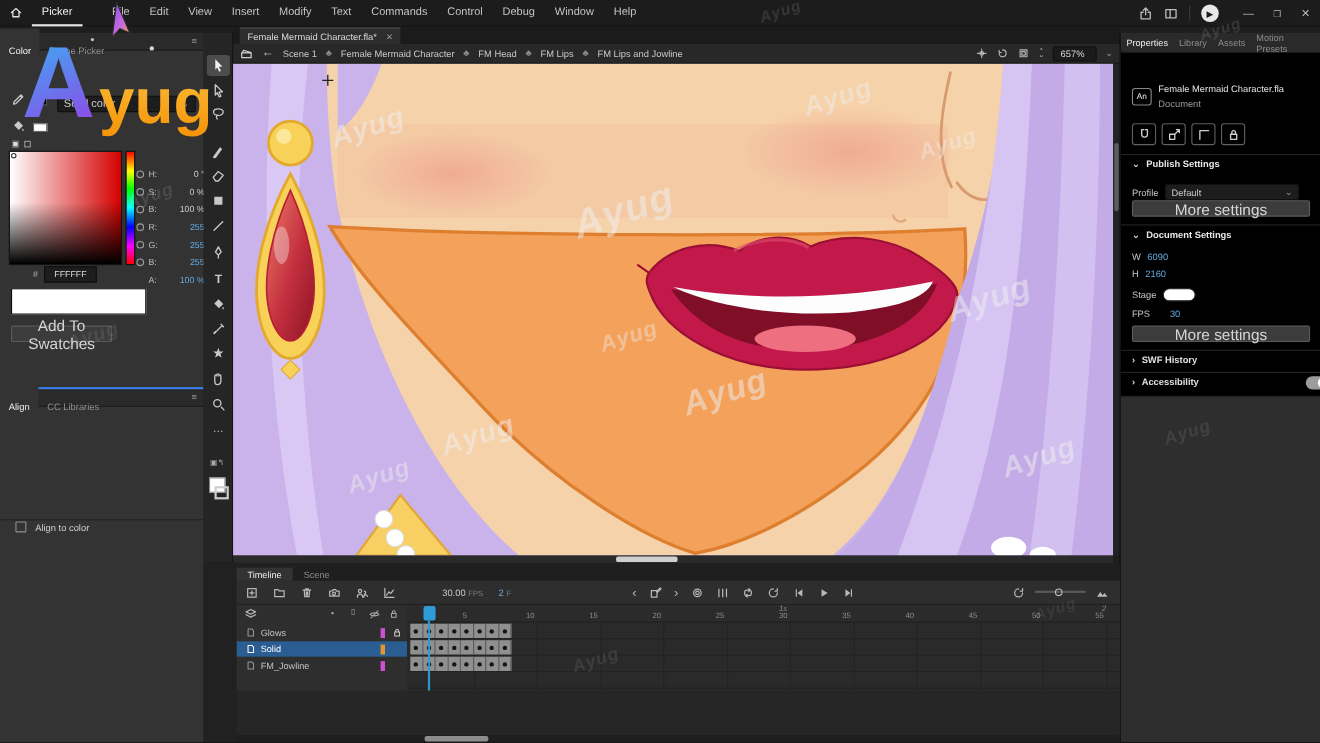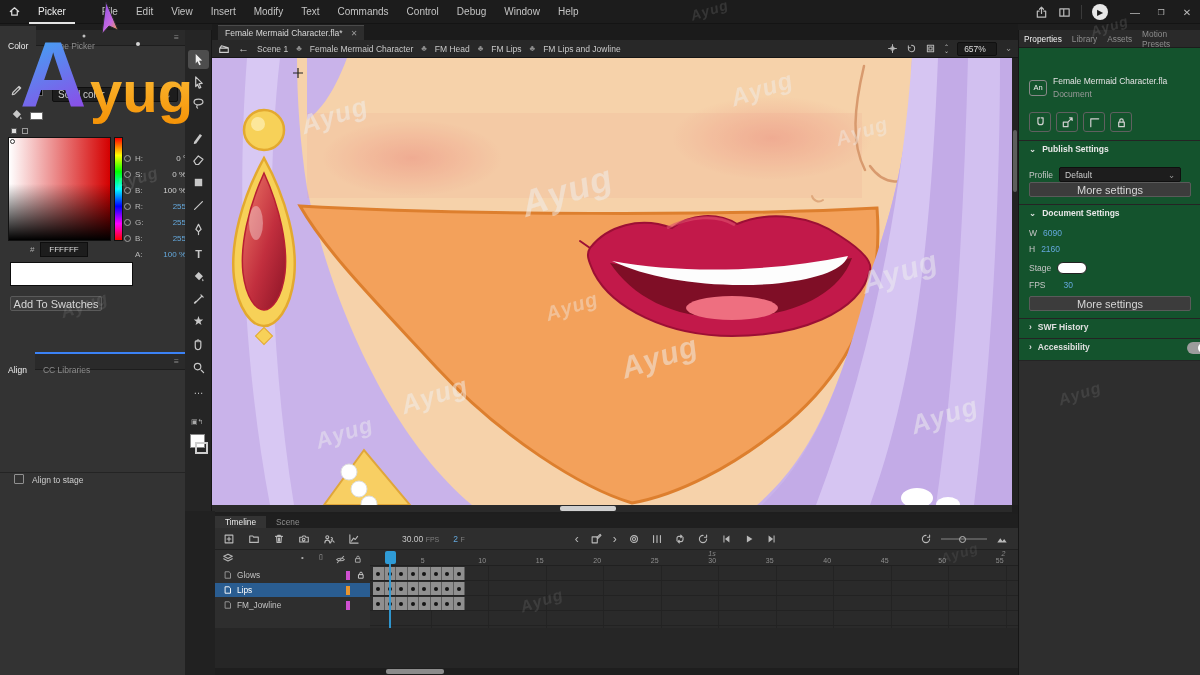--- a/index.html
+++ b/index.html
@@ -23,21 +23,21 @@
   .editbar{left:212px;top:40px;width:806px;height:18px;background:#282828;border-bottom:1px solid #161616;display:flex;align-items:center;gap:8px;padding:0 6px;font-size:8.5px;color:#c9c9c9;}
   .editbar .crumb{display:flex;align-items:center;gap:8px;}
   .editbar .zoomend{margin-left:auto;display:flex;align-items:center;gap:8px;}
   .zoombox{background:#1b1b1b;border:1px solid #101010;padding:1px 10px 1px 6px;color:#ddd;border-radius:2px;}
   
   .panel{background:#333;}
   .ptabs{display:flex;align-items:center;height:16px;background:#2a2a2a;border-bottom:1px solid #1d1d1d;font-size:8.5px;}
   .ptabs .t{padding:12px 8px;color:#8e8e8e;height:16px;line-height:16px;}
   .ptabs .t.on{color:#f0f0f0;background:#333;}
   .pmenu{margin-left:auto;margin-right:6px;color:#8e8e8e;}
-  .btn{border:1px solid #5a5a5a;background:#3c3c3c;color:#d6d6d6;text-align:center;border-radius:2px;font-size:11px;display:flex;align-items:center;justify-content:center;}
+  .btn{border:1px solid #5a5a5a;background:#3c3c3c;color:#d6d6d6;text-align:center;border-radius:2px;font-size:14px;display:flex;align-items:center;justify-content:center;}
   .chk{width:10px;height:10px;border:1px solid #909090;border-radius:1px;background:transparent;display:inline-block;}
   .radio{width:7px;height:7px;border:1px solid #a0a0a0;border-radius:50%;display:inline-block;}
   .blue{color:#64a8dc;}
   .sep-h{position:absolute;left:0;width:100%;height:1px;background:#242424;}
   
   .satsq{left:8px;top:107px;width:103px;height:104px;border:1px solid #111;
     background:linear-gradient(to top,#000,rgba(0,0,0,0) 55%),linear-gradient(to right,#fff,#d40000);}
   .hue{left:114px;top:107px;width:9px;height:104px;border:1px solid #111;
     background:linear-gradient(to bottom,#f00,#ff0 17%,#0f0 33%,#0ff 50%,#00f 67%,#f0f 84%,#f00);}
   .crow{position:absolute;left:124px;width:62px;height:16px;display:flex;align-items:center;gap:4px;font-size:8px;}
@@ -50,21 +50,21 @@
   .tool.on{background:#4d4d4d;}
   .swatchW{position:absolute;left:5px;top:404px;width:15px;height:14px;background:#fff;border:1px solid #888;}
   .swatchO{position:absolute;left:10px;top:412px;width:13px;height:12px;background:transparent;border:2px solid #cfcfcf;}
   
   .canvas{left:212px;top:58px;width:800px;height:447px;overflow:hidden;background:#c9b3ea;}
   .vscroll{left:1012px;top:58px;width:6px;height:447px;background:#222;}
   .vthumb{left:1013px;top:130px;width:4px;height:62px;background:#5d5d5d;border-radius:2px;}
   .hscroll{left:212px;top:505px;width:800px;height:7px;background:#2a2a2a;}
   .hthumb{left:560px;top:506px;width:56px;height:5px;background:#cfcfcf;border-radius:2px;}
   
-  .rpanel{left:1018px;top:30px;width:182px;height:645px;background:#14532d;border-left:1px solid #161616;}
+  .rpanel{left:1018px;top:30px;width:182px;height:645px;background:#000000;border-left:1px solid #161616;}
   .rtabs{display:flex;align-items:center;height:18px;font-size:8.3px;background:#2a2a2a;border-bottom:1px solid #1c1c1c;}
   .rtabs .t{padding:0 5px;color:#8d8d8d;}
   .rtabs .t.on{color:#f2f2f2;}
   .subtabs{position:absolute;left:0;top:18px;width:182px;height:22px;display:flex;align-items:center;justify-content:center;font-size:8.5px;color:#9a9a9a;border-bottom:1px solid #262626;}
   .subtabs .st{padding:2px 8px;}
   .subtabs .st.on{background:#555;color:#fff;border-radius:3px;}
   .subtabs .sv{width:1px;height:10px;background:#4a4a4a;}
   .rrow{position:absolute;left:10px;font-size:8.5px;color:#c6c6c6;display:flex;align-items:center;gap:6px;}
   .icbtn{width:22px;height:20px;border:1px solid #606060;border-radius:3px;display:flex;align-items:center;justify-content:center;}
   .ddown{background:#1d1d1d;border:1px solid #0f0f0f;border-radius:2px;color:#ccc;display:flex;align-items:center;padding:0 5px;height:15px;}
@@ -249,21 +249,21 @@
 
   <div class="abs panel" style="left:0;top:352px;width:185px;height:328px;border-top:2px solid #3b82f6">
     <div class="ptabs" id="align-tabs">
         <span class="t on">Align</span>
         <span class="t">CC Libraries</span>
         <span class="pmenu glyph">≡</span>
       </div>
 
     <div class="sep-h" style="top:118px;position:absolute;width:185px;top:118px"></div>
     <span class="abs chk" style="left:14px;top:120px"></span>
-    <span class="abs" style="left:32px;top:121px;font-size:8.5px">Align to stage</span>
+    <span class="abs" style="left:32px;top:121px;font-size:8.5px">Align to color</span>
   </div>
 
   <div class="abs toolcol">
     <div id="tools">
         <div class="tool on" style="top: 20px;">
           <svg viewBox="0 0 14 14" width="13" height="13" class="ic">
             <path d="M4 1l7 7-3.4.3 1.9 4-1.7.8-1.9-4.1L4 11.3z" fill="#f0f0f0" stroke="none"></path>
           </svg>
         </div>
         <div class="tool" style="top: 43px;">
@@ -588,21 +588,21 @@
             <span style="width: 14px; height: 11px; display: flex; align-items: center; justify-content: center; margin-right: 2px;">
               <svg viewBox="0 0 14 14" width="10" height="10" class="ic">
                 <path d="M4 6.5h6v5H4zM5.2 6.5V4.8a1.8 1.8 0 013.6 0v1.7" fill="none" stroke="#cfcfcf" stroke-width="1.3"></path>
               </svg>
             </span>
           </div>
           <div class="lrow sel" style="top: 33px;">
             <svg viewBox="0 0 14 14" width="10" height="10" class="ic">
               <path d="M3.5 2.5h5l2 2V11.5h-7z" fill="none" stroke="#fff" stroke-width="1.3"></path>
             </svg>
-            <span>Lips</span>
+            <span>Solid</span>
             <span style="margin-left: auto; width: 4px; height: 9px; background: rgb(232, 149, 47);"></span>
             <span style="width: 14px; height: 11px; display: flex; align-items: center; justify-content: center; margin-right: 2px;"></span>
           </div>
           <div class="lrow" style="top: 48px;">
             <svg viewBox="0 0 14 14" width="10" height="10" class="ic">
               <path d="M3.5 2.5h5l2 2V11.5h-7z" fill="none" stroke="#9a9a9a" stroke-width="1.3"></path>
             </svg>
             <span>FM_Jowline</span>
             <span style="margin-left: auto; width: 4px; height: 9px; background: rgb(207, 79, 209);"></span>
             <span style="width: 14px; height: 11px; display: flex; align-items: center; justify-content: center; margin-right: 2px;"></span>

